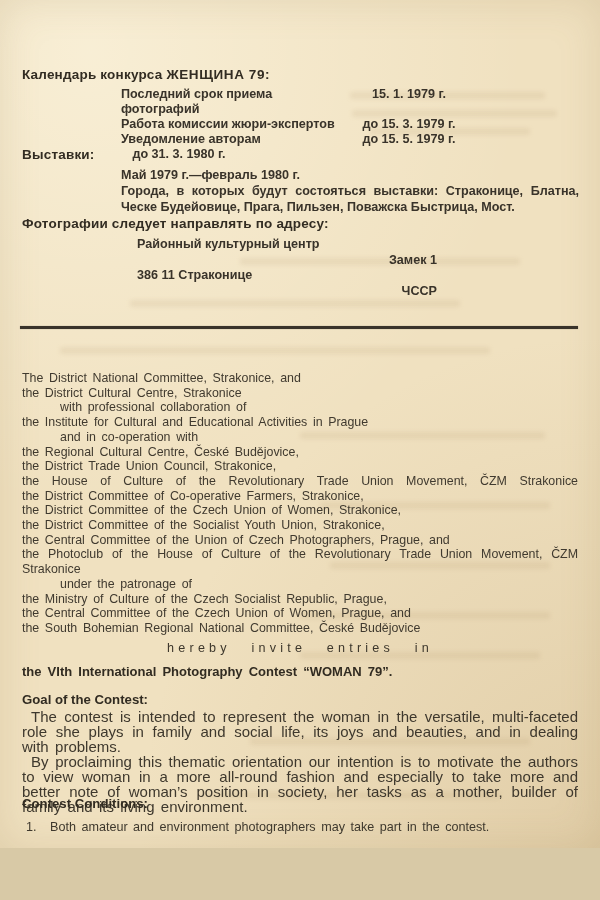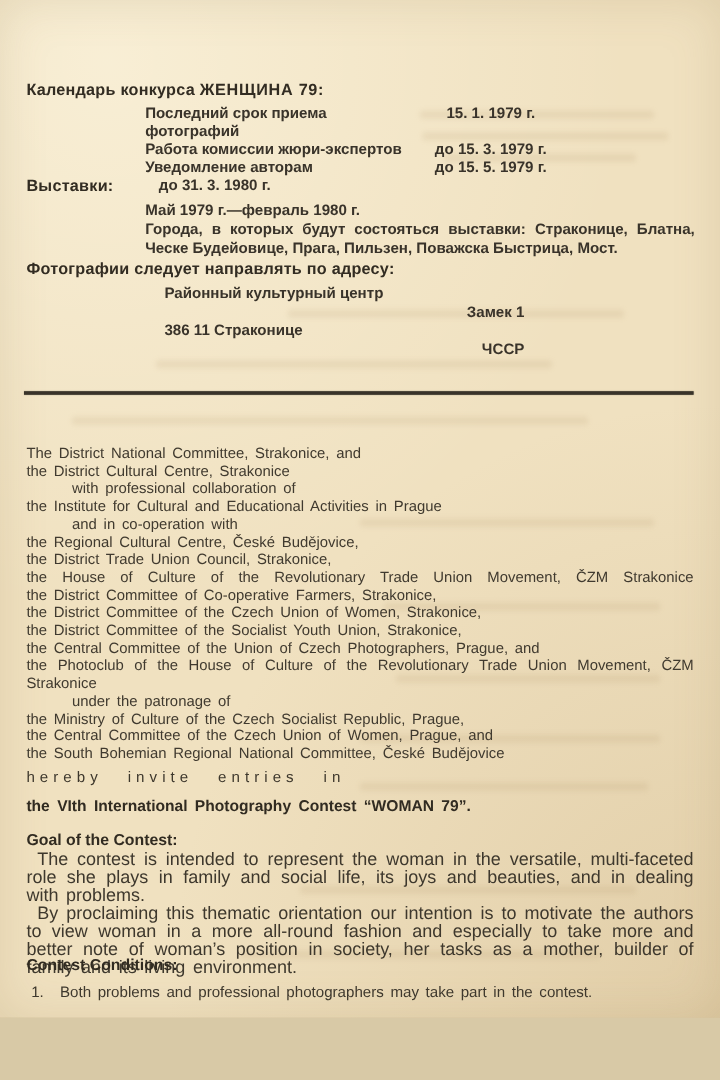--- a/index.html
+++ b/index.html
@@ -128,32 +128,32 @@
       <div class="org-line">the District Committee of the Czech Union of Women, Strakonice,</div>
       <div class="org-line">the District Committee of the Socialist Youth Union, Strakonice,</div>
       <div class="org-line">the Central Committee of the Union of Czech Photographers, Prague, and</div>
       <div class="org-line just">the Photoclub of the House of Culture of the Revolutionary Trade Union Movement, ČZM Strakonice</div>
       <div class="org-line indent">under the patronage of</div>
       <div class="org-line">the Ministry of Culture of the Czech Socialist Republic, Prague,</div>
       <div class="org-line">the Central Committee of the Czech Union of Women, Prague, and</div>
       <div class="org-line">the South Bohemian Regional National Committee, České Budějovice</div>
     </div>
 
-  <div class="abs hereby" style="top:641px;">hereby invite entries in</div>
+  <div class="abs hereby" style="top:641px;text-align:center;">hereby invite entries in</div>
   <div class="abs contest-title" style="top:664px;">the VIth International Photography Contest “WOMAN 79”.</div>
 
   <div class="abs goal-heading" style="top:692px;">Goal of the Contest:</div>
   <div class="abs paras" style="top:709px;">
 
   <p>The contest is intended to represent the woman in the versatile, multi-faceted role she plays in family and social life, its joys and beauties, and in dealing with problems.</p>
       <p>By proclaiming this thematic orientation our intention is to motivate the authors to view woman in a more all-round fashion and especially to take more and better note of woman’s position in society, her tasks as a mother, builder of family and its living environment.</p>
     </div>
 
   <div class="abs cond-heading" style="top:796px;">Contest Conditions:</div>
   <div class="abs cond-list" style="top:820px;">
 
   <div class="cond-item">
         <span class="cond-num">1.</span>
-        <span class="cond-text">Both problems and professional photographers may take part in the contest.</span>
+        <span class="cond-text">Both amateur and environment photographers may take part in the contest.</span>
       </div>
     </div>
 
 </div>
 
 </body></html>

